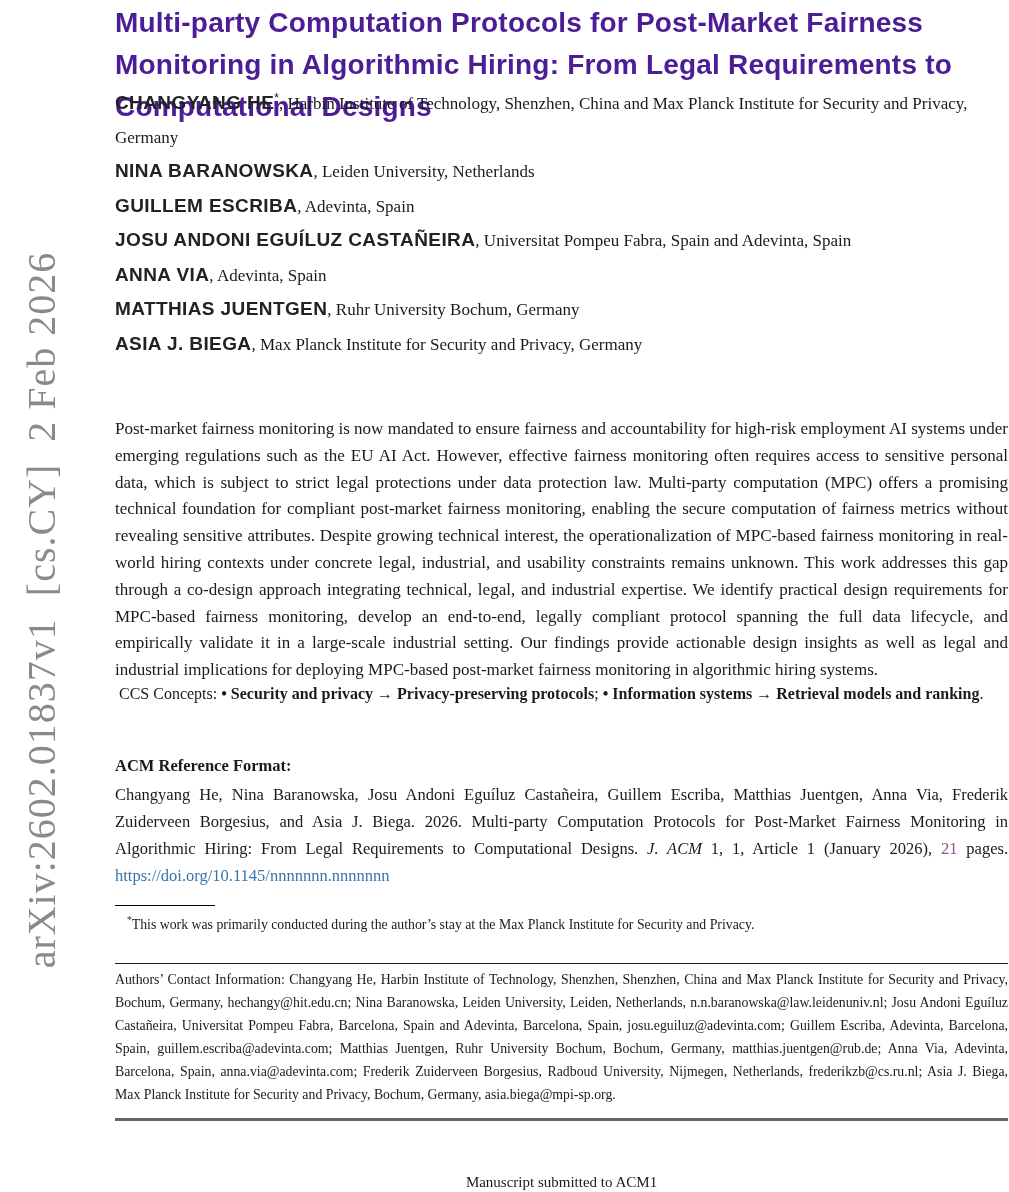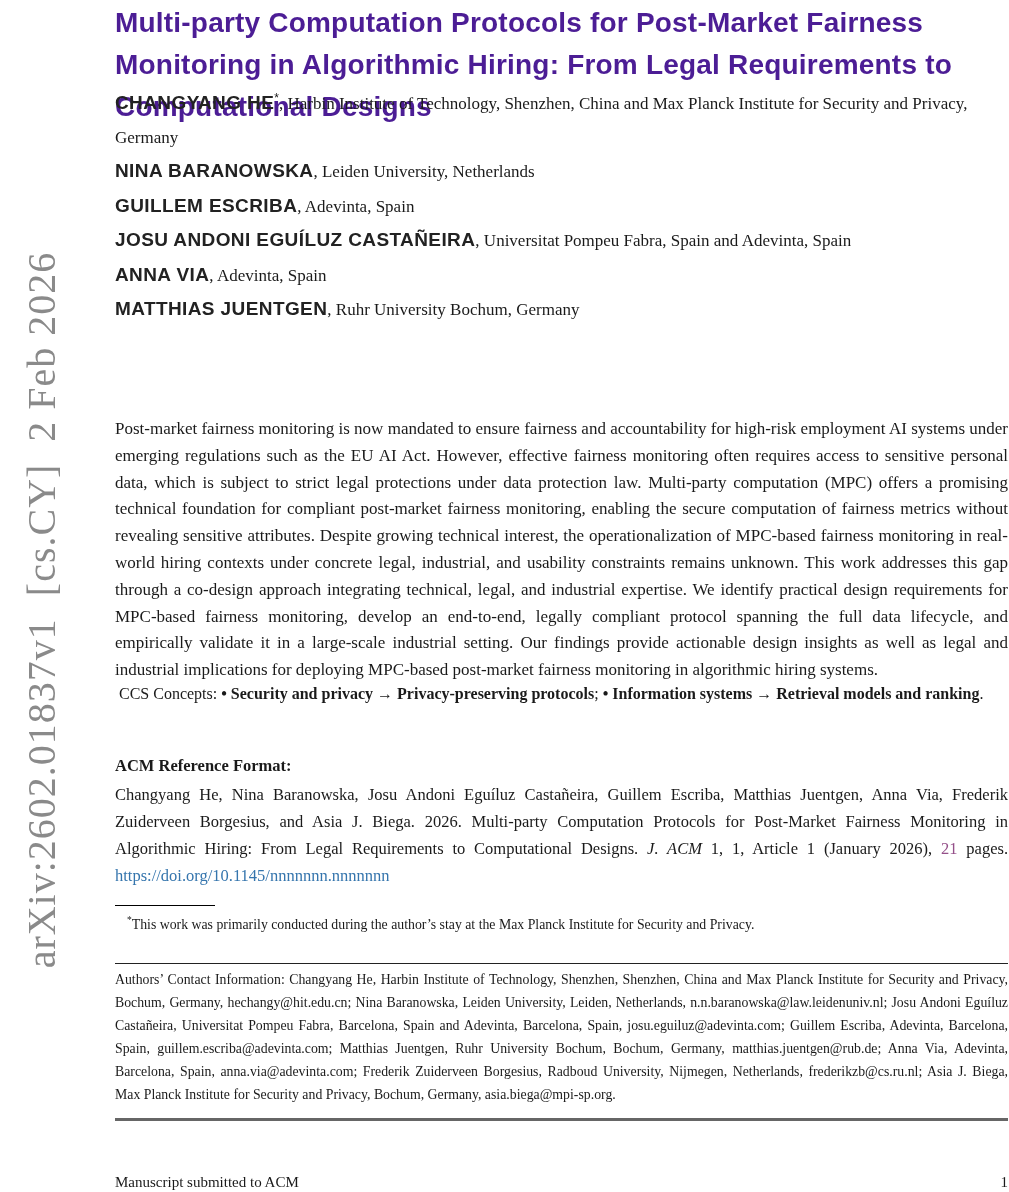--- a/index.html
+++ b/index.html
@@ -52,21 +52,21 @@
     border-top:1.8px solid #222; }
   .contact { position:absolute; top:969px; left:0; width:893px;
     font-size:13.8px; line-height:22.9px; text-align:justify; }
 
   .thick-rule { position:absolute; top:1118px; left:0; width:893px;
     border-top:3px solid #666; }
   .copyright { position:absolute; top:1192px; left:0; width:893px;
     font-size:10px; line-height:20px; }
 
   .footer { position:absolute; top:1172px; left:0; width:893px;
-    display:flex; justify-content:space-between;
+    display:flex; justify-content:center;
     font-size:15px; line-height:20px; }
 </style>
 </head>
 <body>
 
 <div class="sheet">
 
   <div class="arxiv-banner">arXiv:2602.01837v1  [cs.CY]  2 Feb 2026</div>
 
   <div class="main">
@@ -85,20 +85,23 @@
       </div>
       <div class="author-line">
         <span class="author-name">JOSU ANDONI EGUÍLUZ CASTAÑEIRA</span><span class="author-mark"></span><span class="author-aff">, Universitat Pompeu Fabra, Spain and Adevinta, Spain</span>
       </div>
       <div class="author-line">
         <span class="author-name">ANNA VIA</span><span class="author-mark"></span><span class="author-aff">, Adevinta, Spain</span>
       </div>
       <div class="author-line">
         <span class="author-name">MATTHIAS JUENTGEN</span><span class="author-mark"></span><span class="author-aff">, Ruhr University Bochum, Germany</span>
       </div>
+      <div class="author-line">
+        <span class="author-name">ASIA J. BIEGA</span><span class="author-mark"></span><span class="author-aff">, Max Planck Institute for Security and Privacy, Germany</span>
+      </div>
     </div>
 
     <p class="abstract">Post-market fairness monitoring is now mandated to ensure fairness and accountability for high-risk employment AI systems under emerging regulations such as the EU AI Act. However, effective fairness monitoring often requires access to sensitive personal data, which is subject to strict legal protections under data protection law. Multi-party computation (MPC) offers a promising technical foundation for compliant post-market fairness monitoring, enabling the secure computation of fairness metrics without revealing sensitive attributes. Despite growing technical interest, the operationalization of MPC-based fairness monitoring in real-world hiring contexts under concrete legal, industrial, and usability constraints remains unknown. This work addresses this gap through a co-design approach integrating technical, legal, and industrial expertise. We identify practical design requirements for MPC-based fairness monitoring, develop an end-to-end, legally compliant protocol spanning the full data lifecycle, and empirically validate it in a large-scale industrial setting. Our findings provide actionable design insights as well as legal and industrial implications for deploying MPC-based post-market fairness monitoring in algorithmic hiring systems.</p>
 
     <p class="ccs"><span>CCS Concepts: </span><span class="b">• </span><span class="b">Security and privacy</span><span> → </span><span class="b">Privacy-preserving protocols</span><span>; </span><span class="b">• </span><span class="b">Information systems</span><span> → </span><span class="b">Retrieval models and ranking</span><span>.</span></p>
 
     <div class="acmref">
       <div class="acmref-heading">ACM Reference Format:</div>
       <p class="acmref-body"><span>Changyang He, Nina Baranowska, Josu Andoni Eguíluz Castañeira, Guillem Escriba, Matthias Juentgen, Anna Via, Frederik Zuiderveen Borgesius, and Asia J. Biega. 2026. Multi-party Computation Protocols for Post-Market Fairness Monitoring in Algorithmic Hiring: From Legal Requirements to Computational Designs. </span><span class="it">J. ACM</span><span> 1, 1, Article 1 (January 2026), </span><span class="pages-link">21</span><span> pages. </span><a class="doi-link">https://doi.org/10.1145/nnnnnnn.nnnnnnn</a></p>
     </div>

